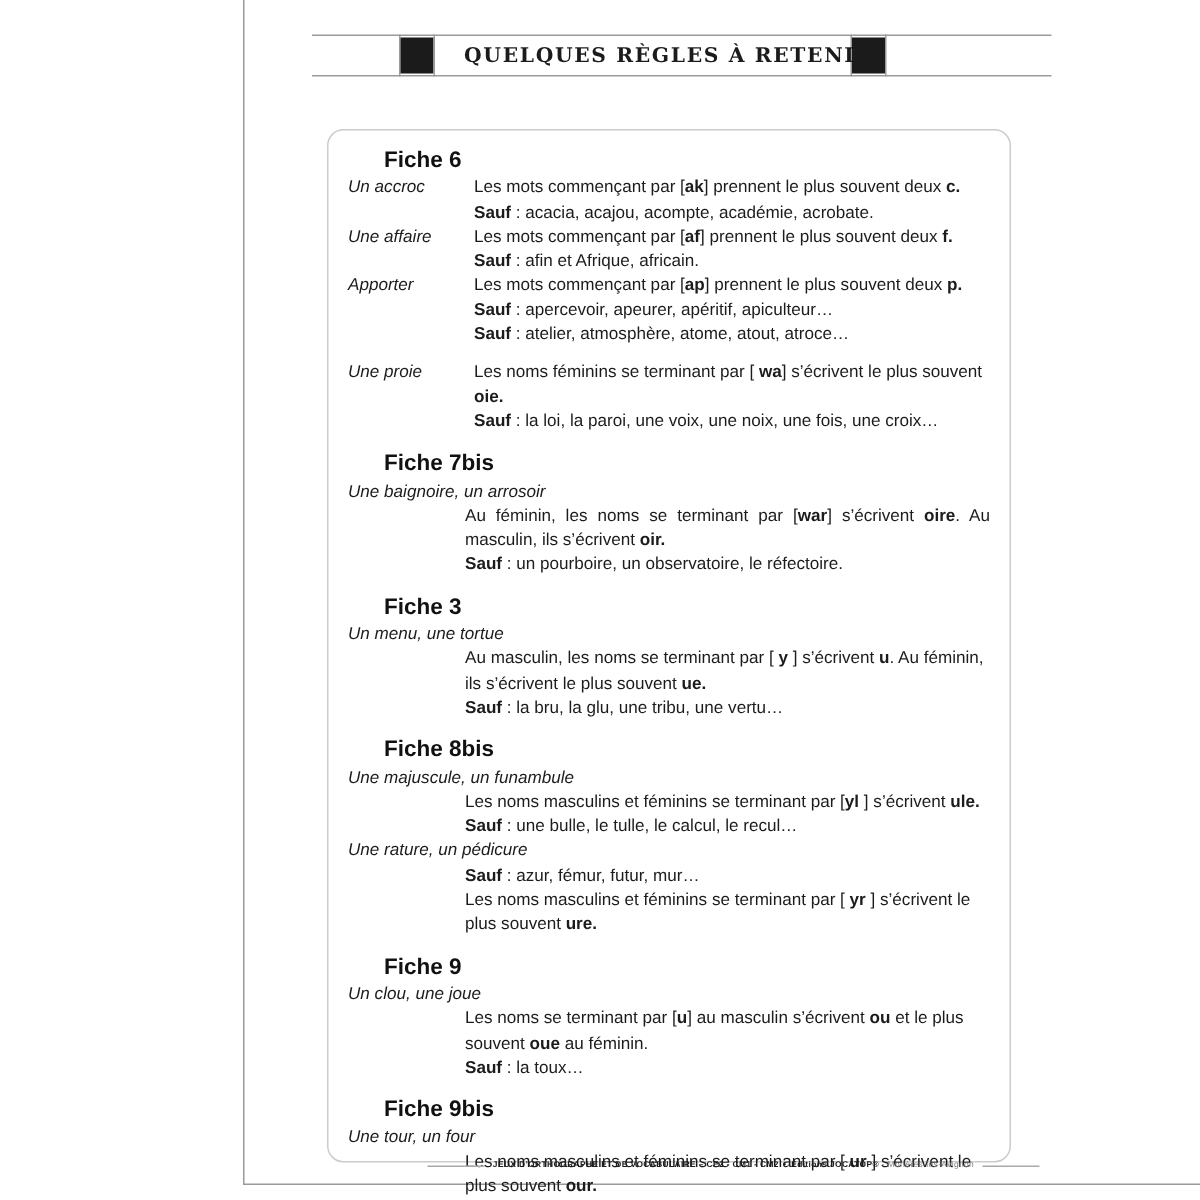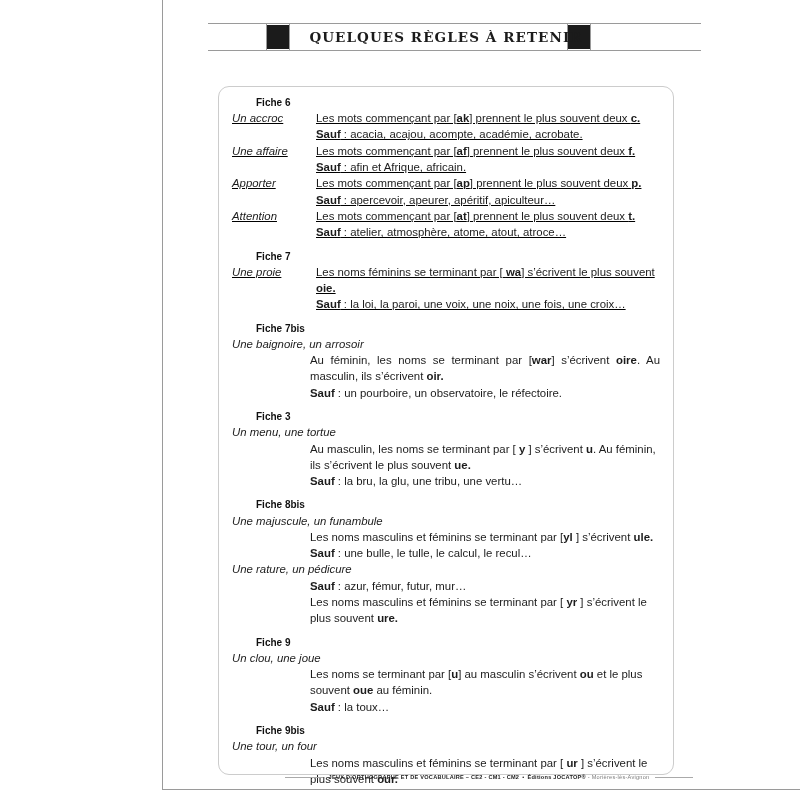--- a/index.html
+++ b/index.html
@@ -70,30 +70,29 @@
     box-sizing:border-box;
     background:#fff;
     padding:9px 13px 0 13px;
   }
 
   
   .fiche{ margin-bottom:9px; }
   .fiche:last-of-type{ margin-bottom:0; }
   .fiche-title{
     font-weight:700;
-    font-size:10px;
+    font-size:15px;
     color:#111;
     line-height:1.42;
     margin-bottom:0px;
     padding-left:24px;
   }
   .row{
     display:flex;
     align-items:flex-start;
-    text-decoration:underline;
   }
   .lemma{
     font-style:italic;
     font-size:11.4px;
     color:#1c1c1c;
     line-height:1.43;
     flex:0 0 auto;
     white-space:nowrap;
     padding-right:6px;
   }
@@ -198,35 +197,28 @@
         </div>
       </div>
       <div class="row">
         <div class="lemma w-narrow"></div>
         <div class="body">
           <b>Sauf</b><span> : apercevoir, apeurer, apéritif, apiculteur…</span>
         </div>
       </div>
 
       <div class="row">
-        <div class="lemma w-narrow">Attention</div>
-        <div class="body">
-          <span>Les mots commençant par [</span><b class="ph">at</b><span>] prennent le plus souvent deux </span><b>t.</b>
-        </div>
-      </div>
-      <div class="row">
         <div class="lemma w-narrow"></div>
         <div class="body">
           <b>Sauf</b><span> : atelier, atmosphère, atome, atout, atroce…</span>
         </div>
       </div>
     </div>
 
     <div class="fiche">
-      <div class="fiche-title">Fiche 7</div>
       <div class="row">
         <div class="lemma w-narrow">Une proie</div>
         <div class="body">
           <span>Les noms féminins se terminant par [ </span><b class="ph">wa</b><span>] s’écrivent le plus souvent </span><b>oie.</b>
         </div>
       </div>
       <div class="row">
         <div class="lemma w-narrow"></div>
         <div class="body">
           <b>Sauf</b><span> : la loi, la paroi, une voix, une noix, une fois, une croix…</span>

